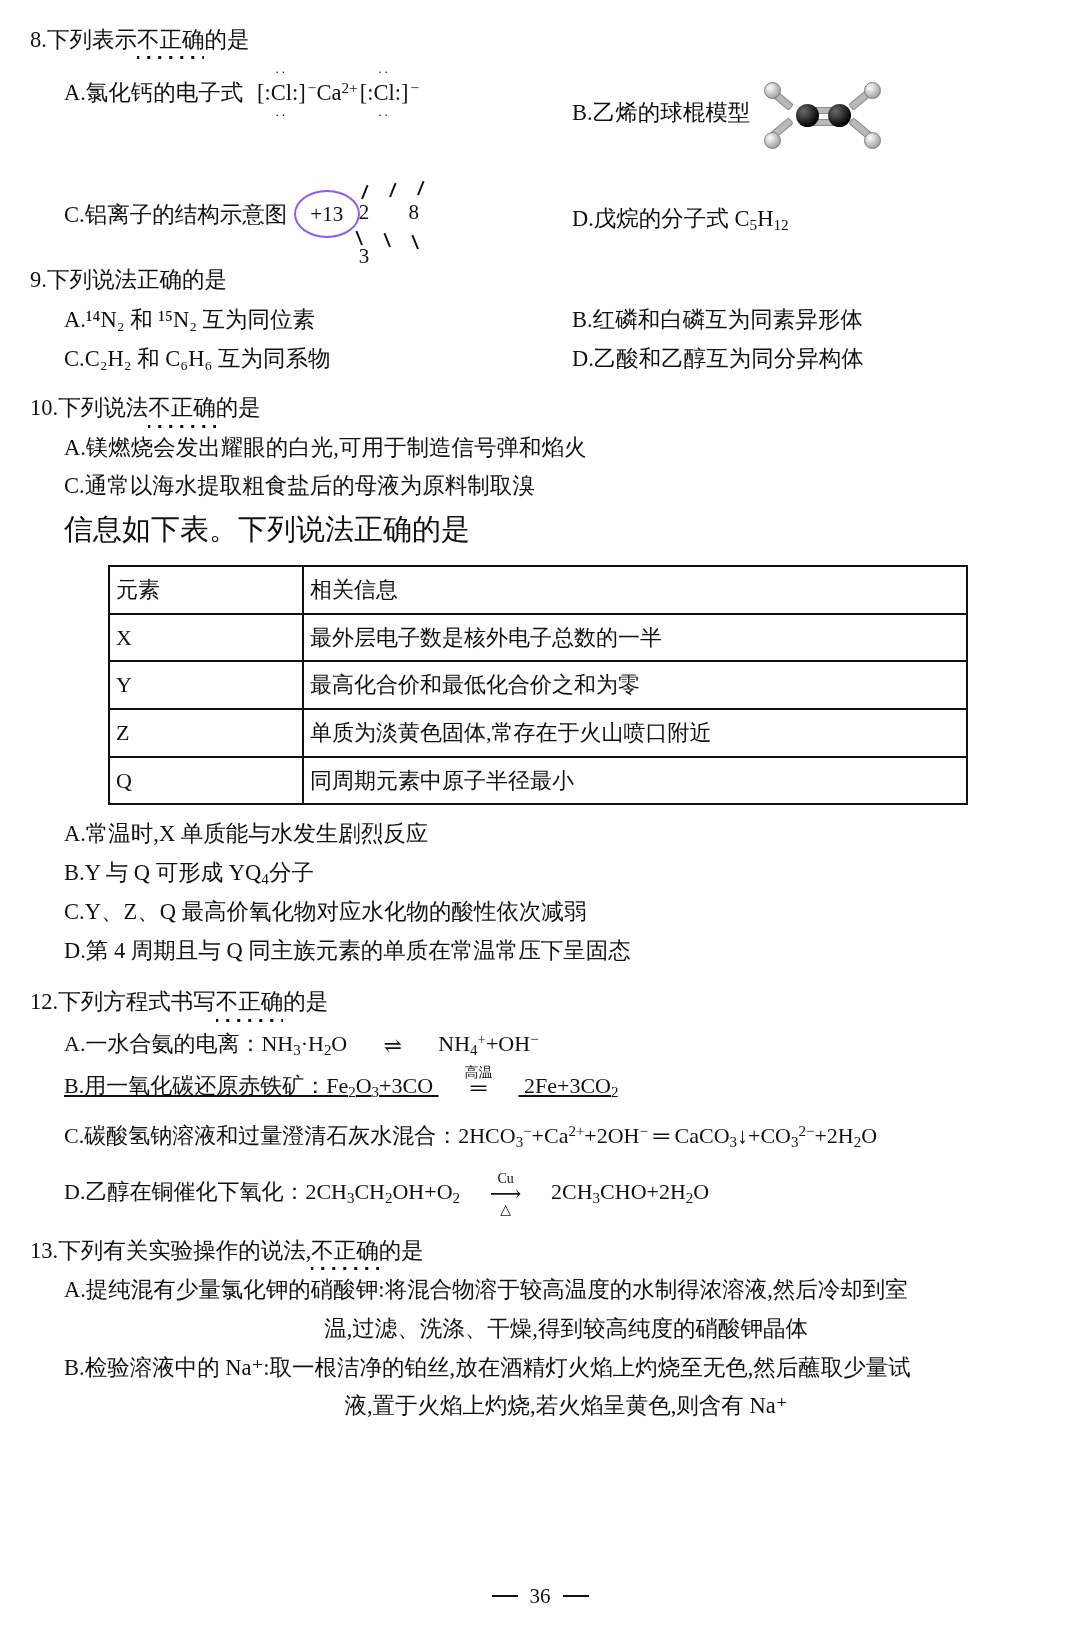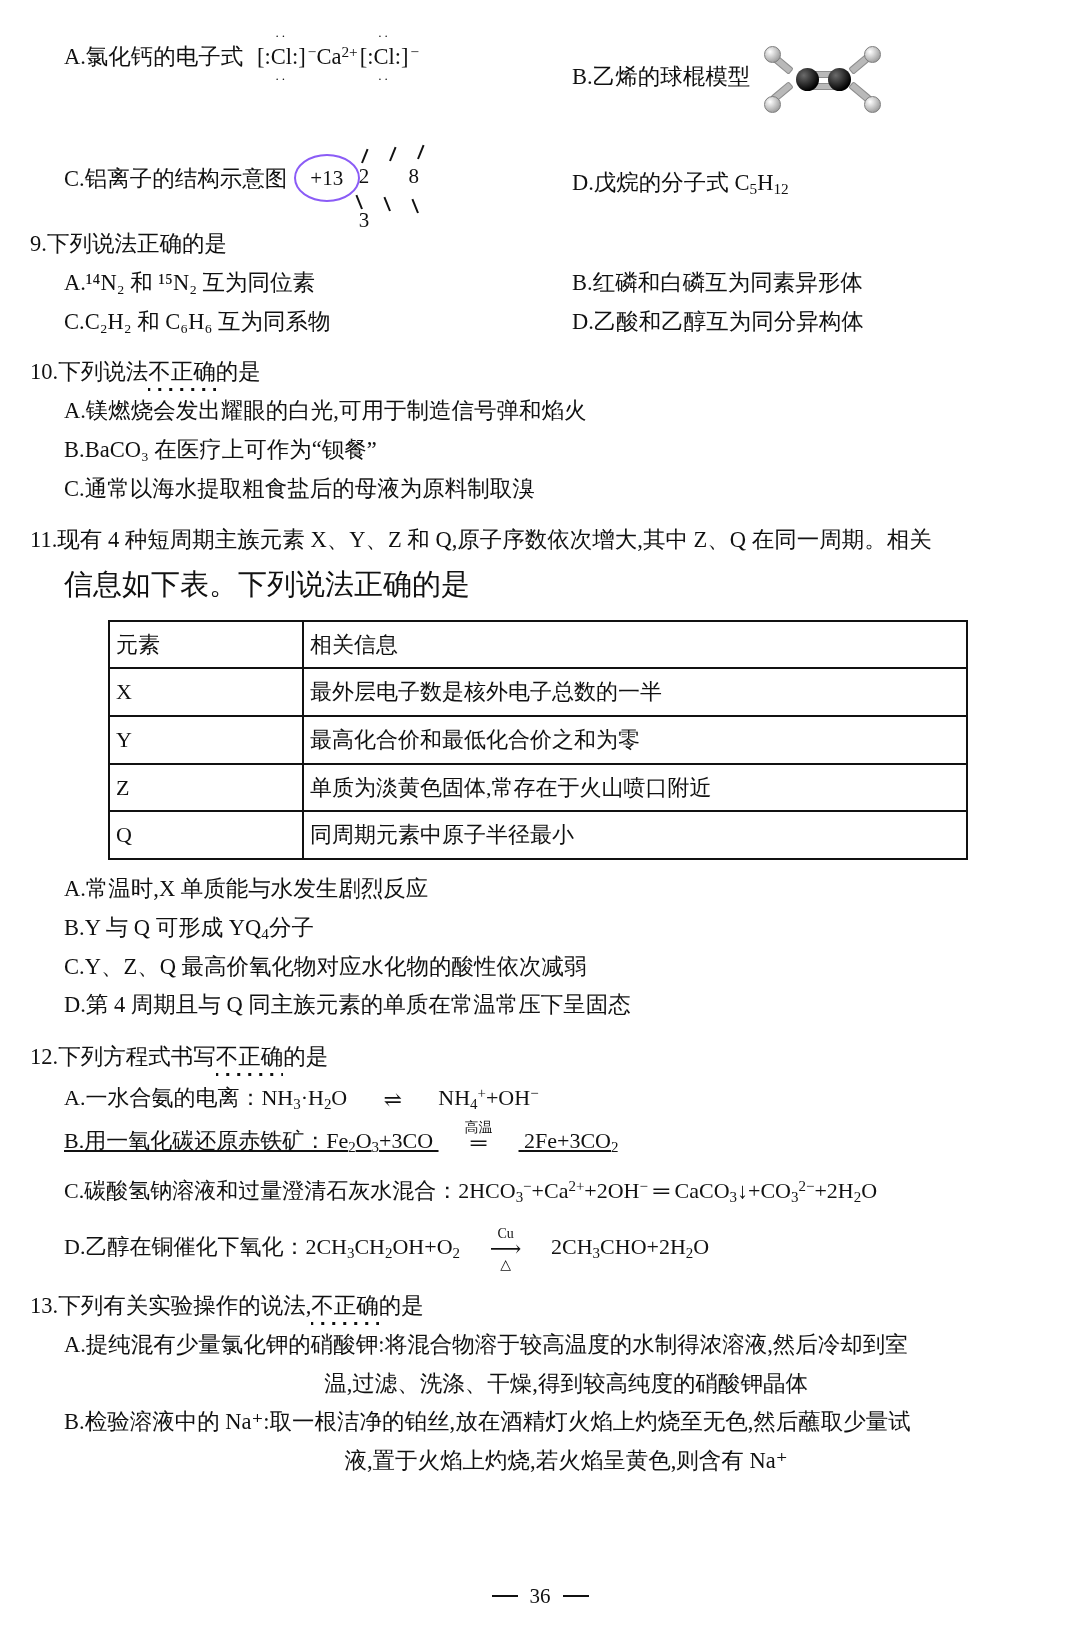--- a/index.html
+++ b/index.html
@@ -190,20 +190,23 @@
     vertical-align:6px;
     margin:0 12px;
   }
   .sub-indent{ padding-left:66px;text-align:center; }
 </style>
 </head>
 <body>
 
 <div class="page">
 
+  <div class="qhead" style="margin-top:0;">
+    <span>8.下列表示</span><span class="dot-under">不正确</span><span>的是</span>
+  </div>
 
   <div class="two-col" style="margin-top:16px;">
     <div class="c1 opt">
       <span>A.氯化钙的电子式</span>
       <span style="margin-left:6px;">
         <span class="lewis">
           <span class="topdots">··</span>
           [:Cl:]
           <span class="botdots">··</span>
         </span><sup>−</sup><span>Ca</span><sup>2+</sup><span class="lewis">
@@ -258,24 +261,22 @@
   </div>
   <div class="two-col">
     <div class="c1 opt">C.C₂H₂ 和 C₆H₆ 互为同系物</div>
     <div class="c2 opt" style="padding-left:8px;">D.乙酸和乙醇互为同分异构体</div>
   </div>
 
   <div class="qhead" style="margin-top:12px;">
     <span>10.下列说法</span><span class="dot-under">不正确</span><span>的是</span>
   </div>
   <div class="opt">A.镁燃烧会发出耀眼的白光,可用于制造信号弹和焰火</div>
-  <div class="opt">B.BaCO₃ 在医疗上可作为“钡餐”</div>
   <div class="opt">C.通常以海水提取粗食盐后的母液为原料制取溴</div>
 
-  <div class="qhead" style="margin-top:14px;">11.现有 4 种短周期主族元素 X、Y、Z 和 Q,原子序数依次增大,其中 Z、Q 在同一周期。相关</div>
   <div class="q indent">信息如下表。下列说法正确的是</div>
 
   <table class="infotbl">
     <tbody>
         <tr>
       <td class="first">元素</td>
       <td>相关信息</td>
     </tr>
     <tr>
       <td class="first">X</td>

